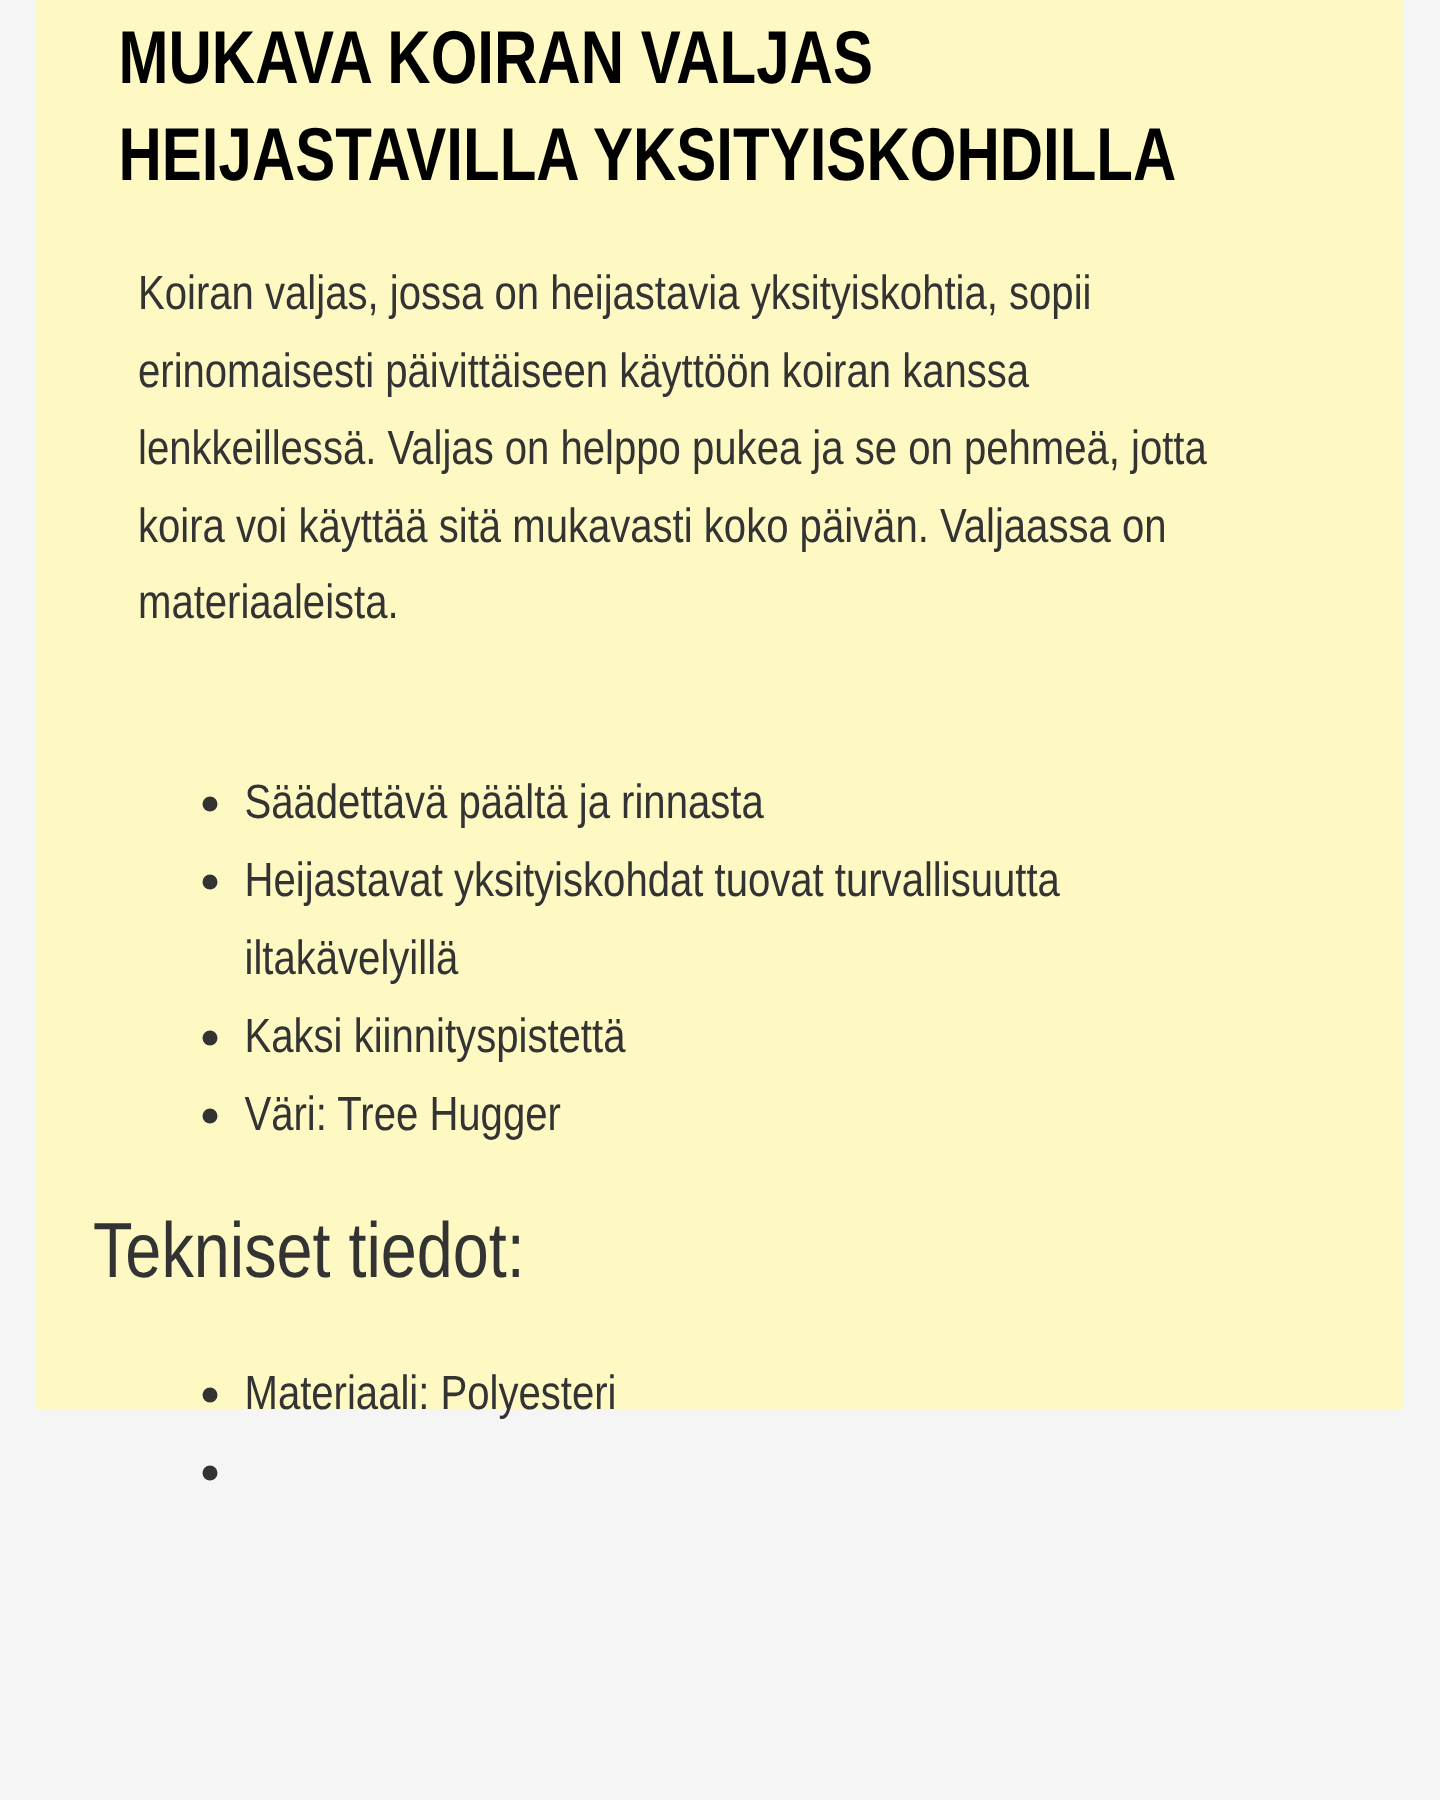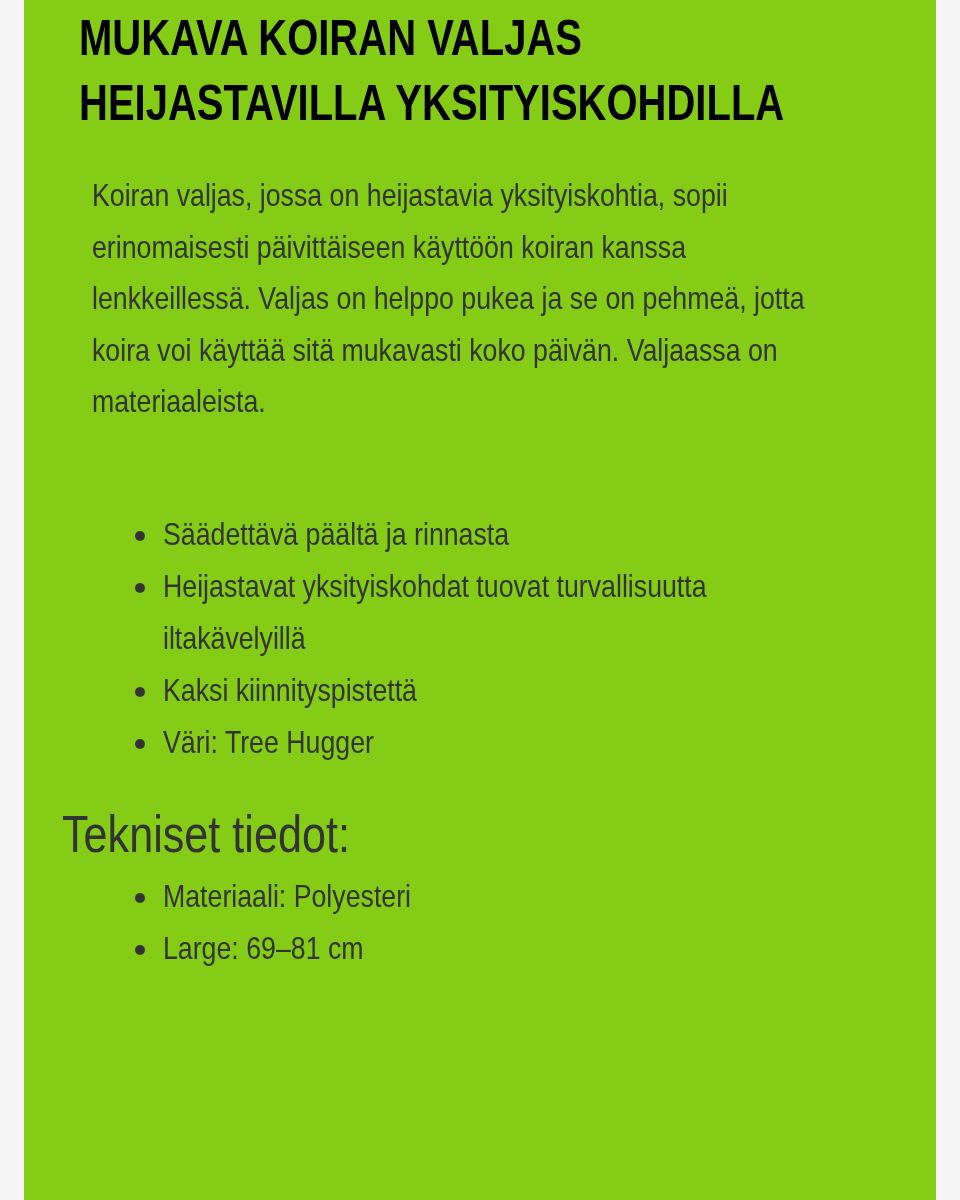--- a/index.html
+++ b/index.html
@@ -8,22 +8,22 @@
       width: 960px;
       height: 1200px;
       overflow: hidden;
       background: #f5f5f5;
     }
     .page {
       position: absolute;
       left: 24px;
       top: 0;
       width: 912px;
-      height: 1200px;
-      background: #84cc16;
+      height: 940px;
+      background: #fef9c3;
     }
     .narrow {
       display: inline-block;
       transform-origin: left top;
       white-space: nowrap;
     }
     .title {
       position: absolute;
       left: 55px;
       top: 6px;
@@ -73,21 +73,21 @@
       left: 111px;
       top: 23px;
       width: 10px;
       height: 10px;
       border-radius: 50%;
       background: #333333;
     }
     .list li .row { display: block; height: 52px; }
     .list .narrow { transform: scaleX(0.835); }
     .features { top: 508px; }
-    .specs { top: 870px; }
+    .specs { top: 902px; }
 
     .subheading {
       position: absolute;
       left: 38px;
       top: 806px;
       margin: 0;
       font-family: "Liberation Sans", sans-serif;
       font-weight: 400;
       font-size: 52px;
       line-height: 56px;
@@ -135,17 +135,16 @@
 
   <h2 class="subheading"><span class="narrow">Tekniset tiedot:</span></h2>
 
   <ul class="list specs">
     <li>
       <span class="bullet"></span>
       <span class="row"><span class="narrow">Materiaali: Polyesteri</span></span>
     </li>
     <li>
       <span class="bullet"></span>
-      <span class="row"><span class="narrow">Large: 69–81 cm</span></span>
     </li>
   </ul>
 
 </div>
 
 </body></html>

